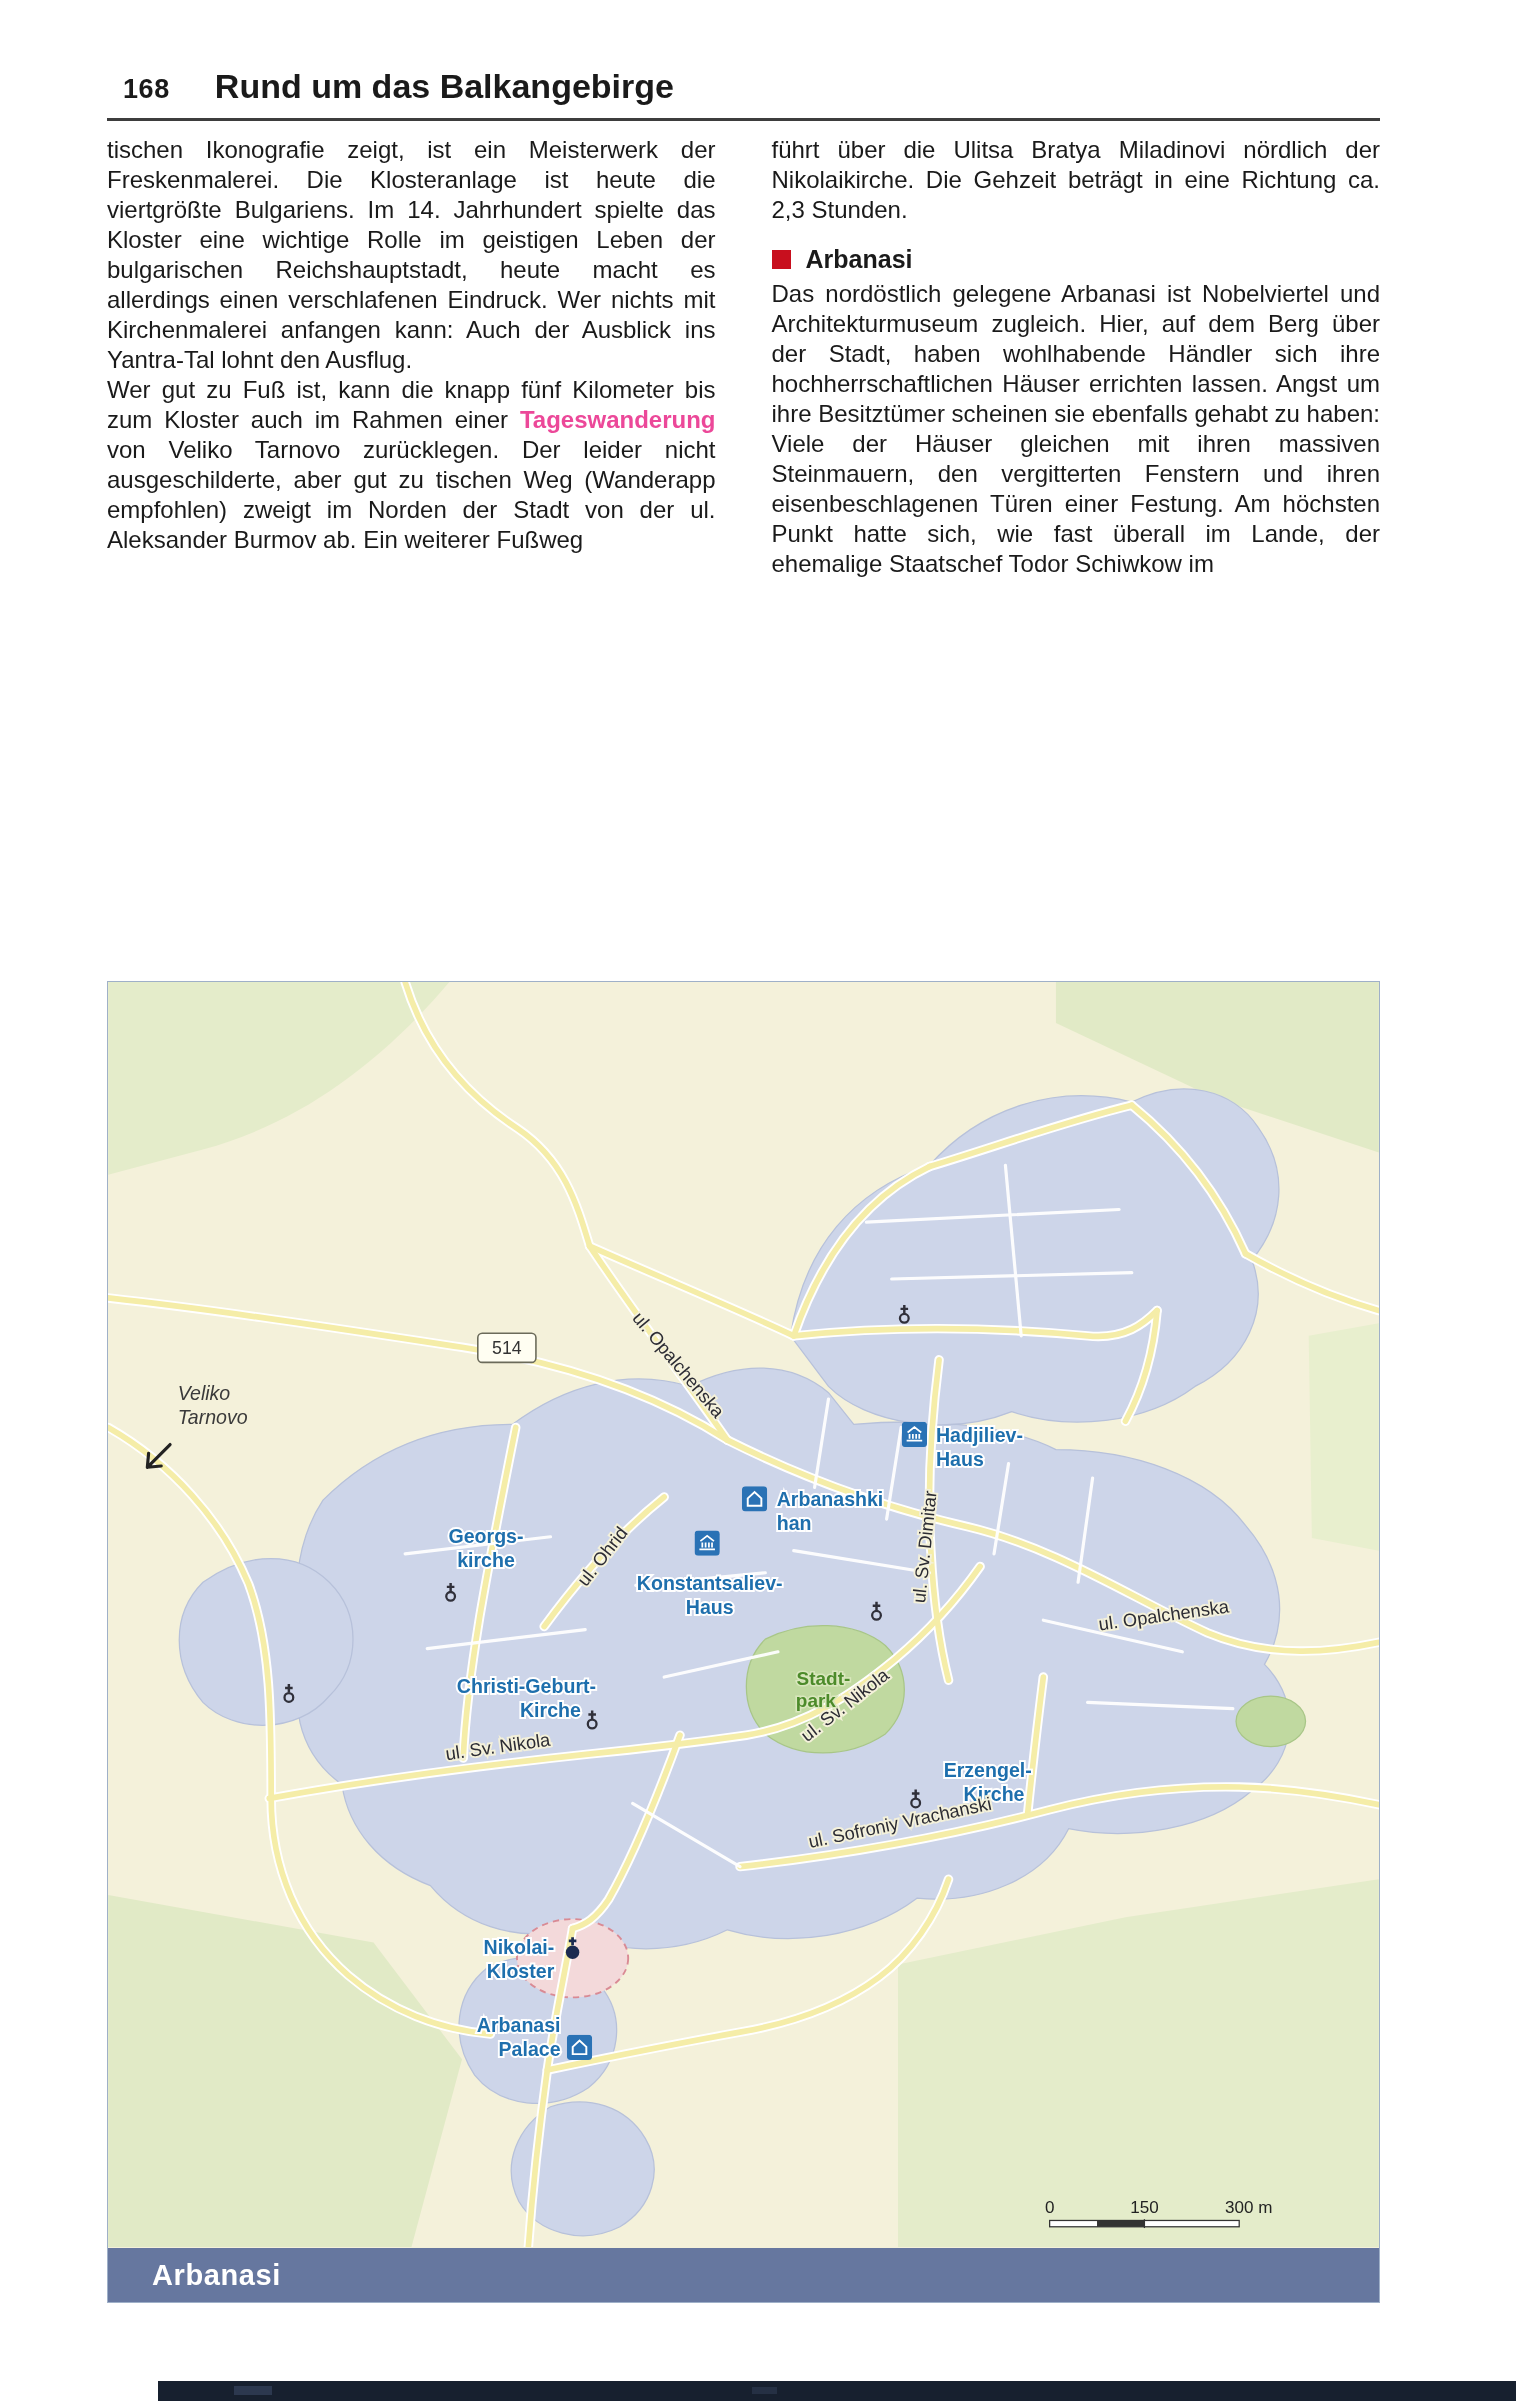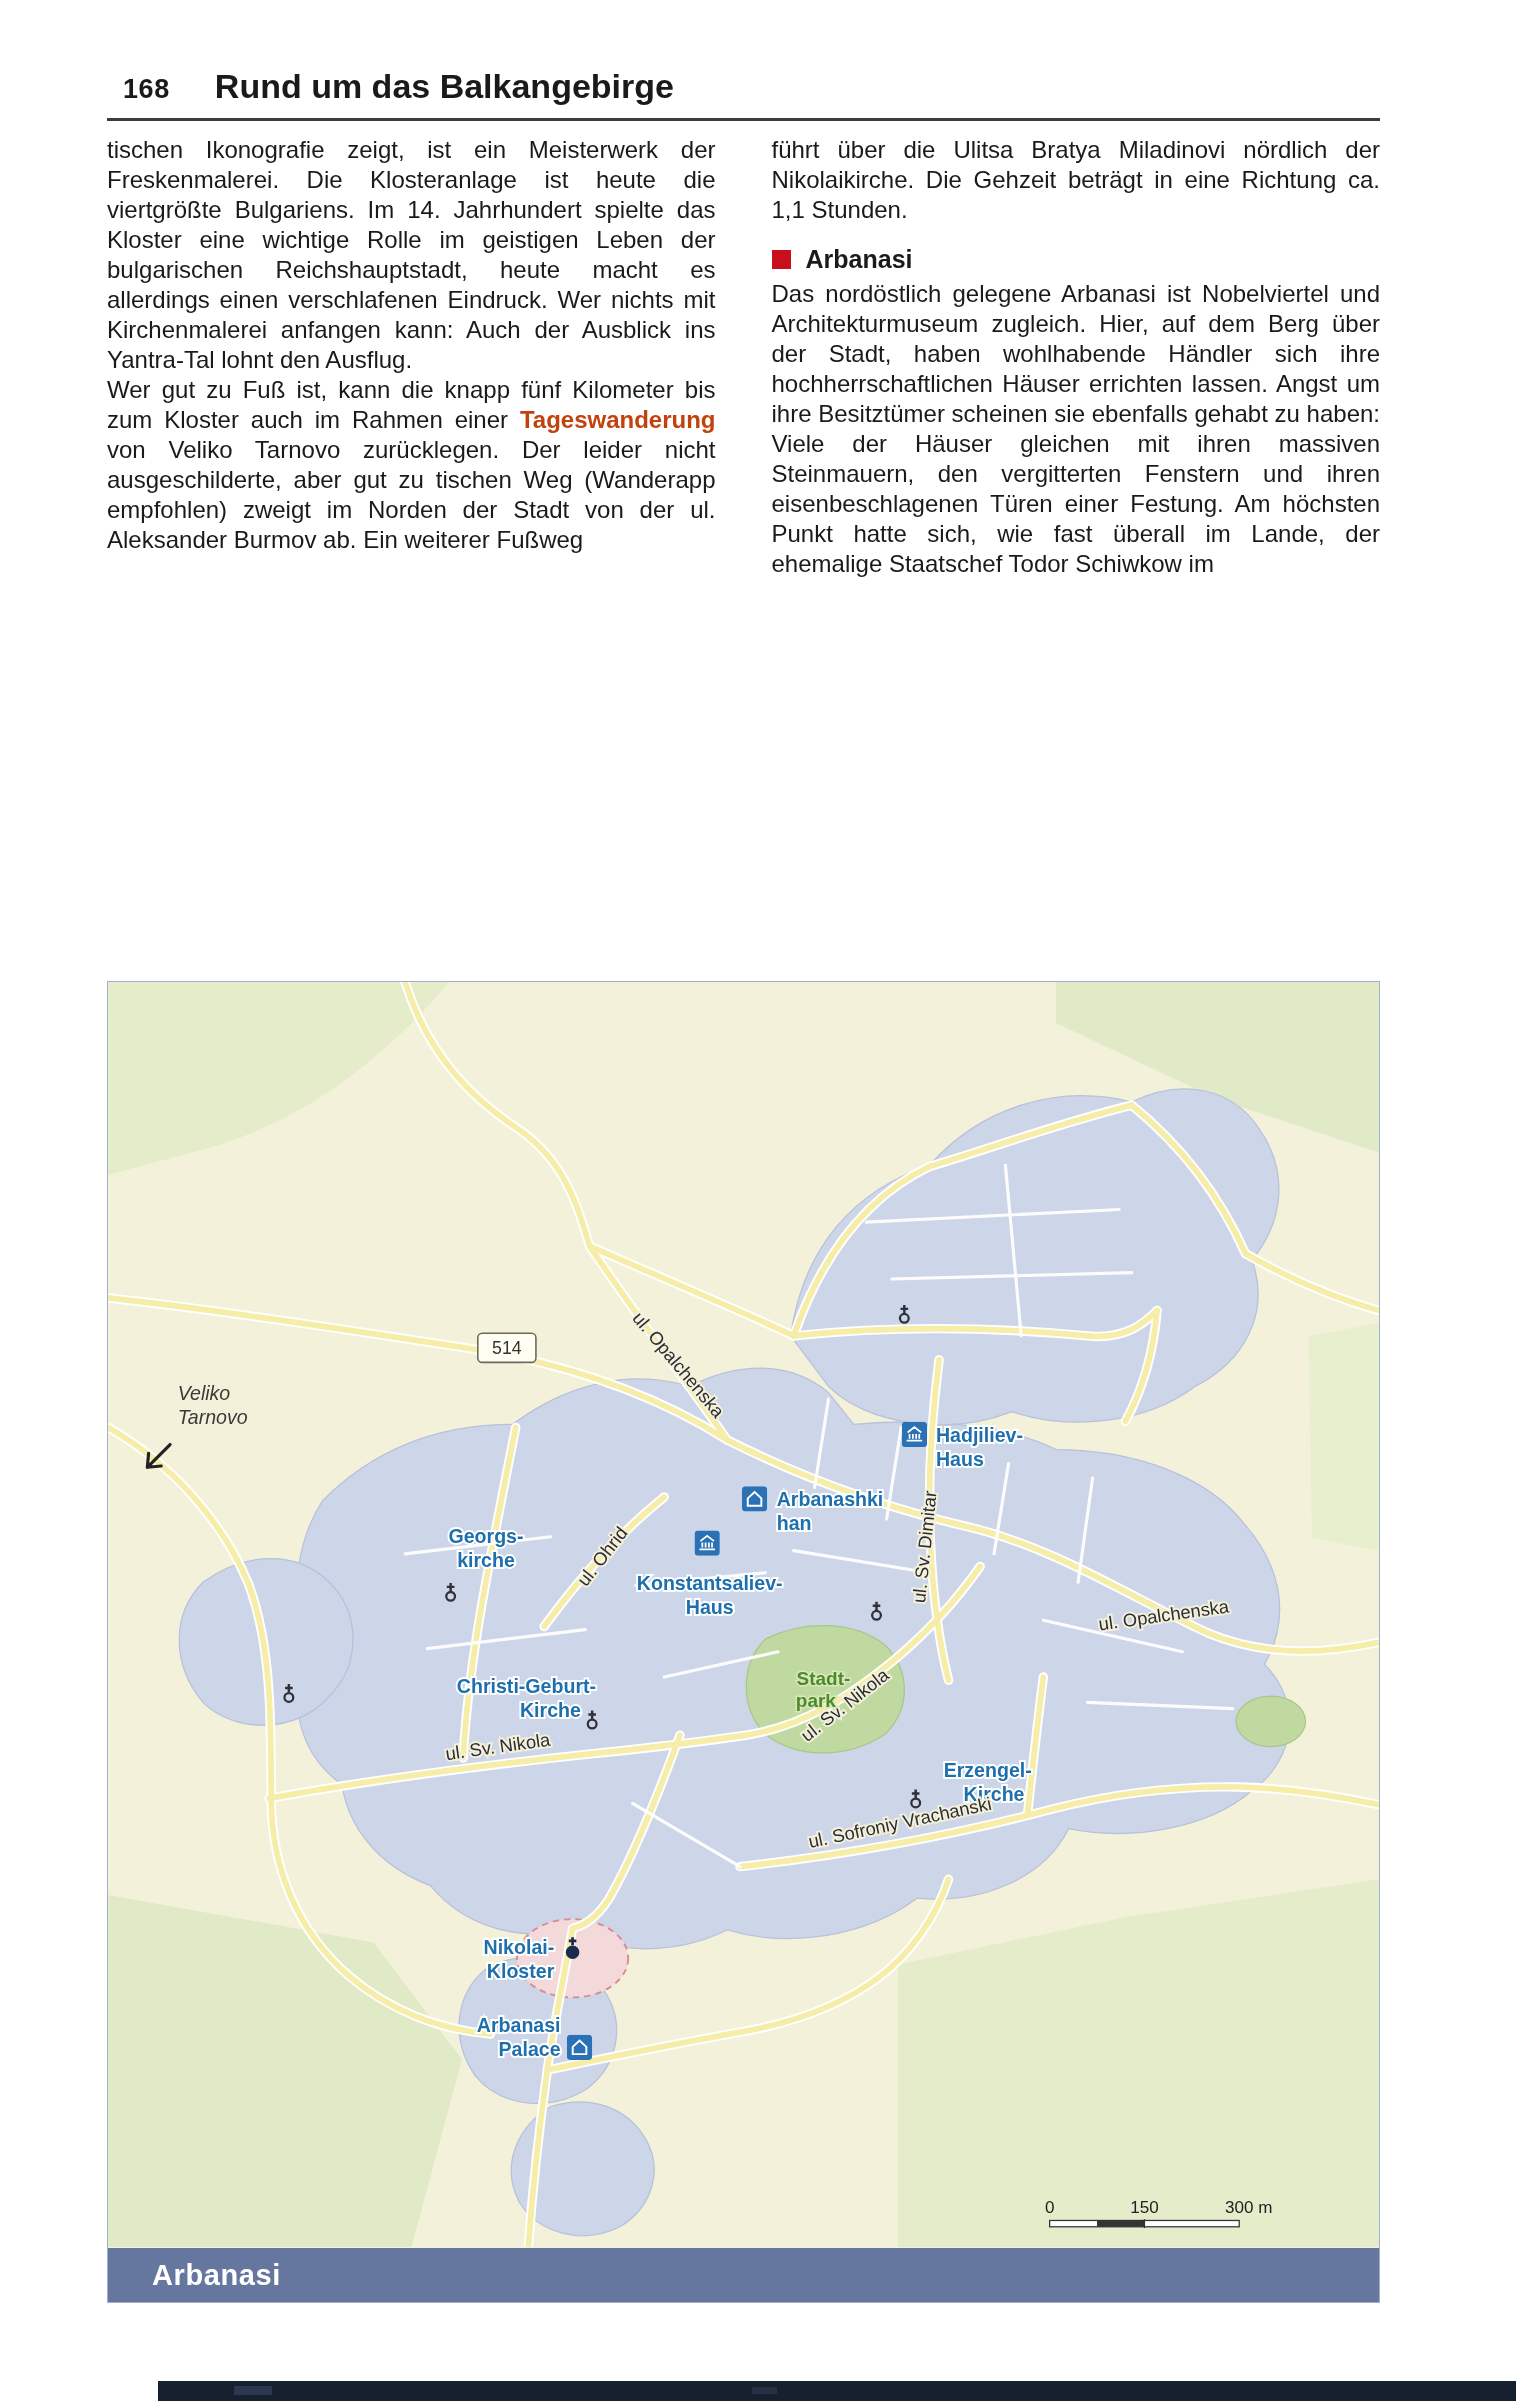--- a/index.html
+++ b/index.html
@@ -9,21 +9,21 @@
   
   .header{position:absolute;left:123px;top:67px;width:1273px;display:flex;align-items:baseline;}
   .page-number{font-size:27px;font-weight:bold;letter-spacing:0.6px;}
   .header-title{font-size:34px;font-weight:bold;margin-left:45px;}
   .header-rule{position:absolute;left:107px;top:118px;width:1273px;height:2.5px;background:#3d3d3d;}
 
   
   .columns{position:absolute;left:107px;top:135px;width:1273px;display:flex;gap:56px;}
   .col{width:617px;font-size:24px;line-height:30px;text-align:justify;}
   .col p{margin:0;}
-  .keyword{color:#c2410c;font-weight:bold;}
+  .keyword{color:#ec4899;font-weight:bold;}
   .section-head{display:flex;align-items:center;margin:19px 0 5px 0;}
   .red-square{width:19px;height:19px;background:#c80f1e;flex:0 0 auto;}
   .section-head-label{font-size:25px;font-weight:bold;margin-left:15px;}
 
   
   .map{position:absolute;left:107px;top:981px;width:1273px;height:1322px;
        border:1.3px solid #9fb0c8;box-sizing:border-box;background:#f4f1da;}
   .map svg{display:block;}
   .map-title-bar{position:absolute;left:0;bottom:0;width:100%;height:54px;background:#66779f;
        color:#ffffff;font-size:29px;font-weight:bold;line-height:54px;padding-left:44px;
@@ -52,21 +52,21 @@
     <span class="header-title">Rund um das Balkangebirge</span>
   </div>
   <div class="header-rule"></div>
 
   <div class="columns">
     <div class="col">
       <p>tischen Ikonografie zeigt, ist ein Meisterwerk der Freskenmalerei. Die Klosteranlage ist heute die viertgrößte Bulgariens. Im 14. Jahrhundert spielte das Kloster eine wichtige Rolle im geistigen Leben der bulgarischen Reichshauptstadt, heute macht es allerdings einen verschlafenen Eindruck. Wer nichts mit Kirchenmalerei anfangen kann: Auch der Ausblick ins Yantra-Tal lohnt den Ausflug.</p>
       <p><span>Wer gut zu Fuß ist, kann die knapp fünf Kilometer bis zum Kloster auch im Rahmen einer </span><span class="keyword">Tageswanderung</span><span> von Veliko Tarnovo zurücklegen. Der leider nicht ausgeschilderte, aber gut zu tischen Weg (Wanderapp empfohlen) zweigt im Norden der Stadt von der ul. Aleksander Burmov ab. Ein weiterer Fußweg</span></p>
     </div>
     <div class="col">
-      <p>führt über die Ulitsa Bratya Miladinovi nördlich der Nikolaikirche. Die Gehzeit beträgt in eine Richtung ca. 1,1 Stunden.</p>
+      <p>führt über die Ulitsa Bratya Miladinovi nördlich der Nikolaikirche. Die Gehzeit beträgt in eine Richtung ca. 2,3 Stunden.</p>
       <div class="section-head">
         <span class="red-square"></span>
         <span class="section-head-label">Arbanasi</span>
       </div>
       <p>Das nordöstlich gelegene Arbanasi ist Nobelviertel und Architekturmuseum zugleich. Hier, auf dem Berg über der Stadt, haben wohlhabende Händler sich ihre hochherrschaftlichen Häuser errichten lassen. Angst um ihre Besitztümer scheinen sie ebenfalls gehabt zu haben: Viele der Häuser gleichen mit ihren massiven Steinmauern, den vergitterten Fenstern und ihren eisenbeschlagenen Türen einer Festung. Am höchsten Punkt hatte sich, wie fast überall im Lande, der ehemalige Staatschef Todor Schiwkow im</p>
     </div>
   </div>
 
   <div class="map">
     <svg width="1271" height="1265" viewBox="0 0 2011 2002">

